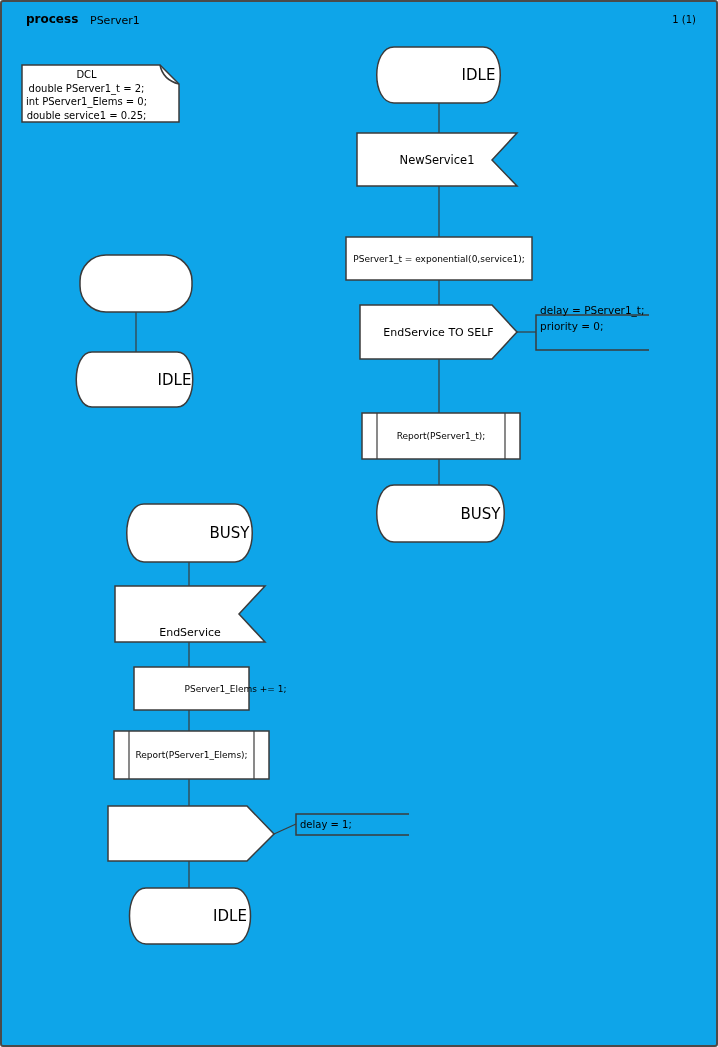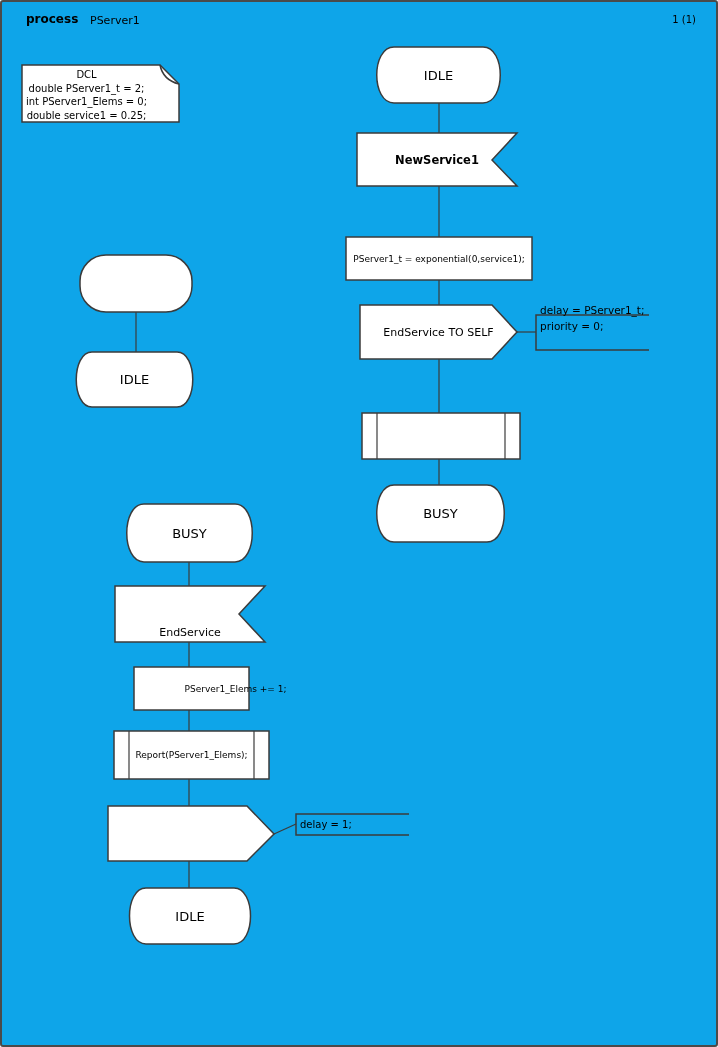--- a/index.html
+++ b/index.html
@@ -27,21 +27,21 @@
   }
   .lbl-left{
     position:absolute;text-align:left;white-space:nowrap;color:#000;
   }
   .hdr-kind{position:absolute;left:24px;top:10px;font-size:12px;font-weight:bold;}
   .hdr-name{position:absolute;left:88px;top:12px;font-size:11px;}
   .hdr-page{position:absolute;left:648px;top:12px;width:46px;text-align:right;font-size:10px;}
   .dcl-text{left:24px;top:66px;font-size:10px;line-height:13.5px;text-align:center;}
   .comment1{left:538px;top:300px;font-size:10.5px;line-height:16px;}
   .comment2{left:298px;top:812px;font-size:10px;line-height:21px;}
-  .fs-state{font-size:13px;}
+  .fs-state{font-size:15px;margin-left:40px;}
   .fs-sig{font-size:11.5px;}
   .fs-task{font-size:9px;}
   .fs-out{font-size:11px;}
   .out2line{flex-direction:column;line-height:15px;}
 </style>
 </head>
 <body>
 
 <div class="page">
 
@@ -95,27 +95,28 @@
   </svg>
 
   <div class="lbl-left dcl-text">
     <div>DCL</div>
     <div>double PServer1_t = 2;</div>
     <div>int PServer1_Elems = 0;</div>
     <div>double service1 = 0.25;</div>
   </div>
 
   <div class="lbl fs-state" style="left:375px;top:45px;width:123px;height:56px;">IDLE</div>
-  <div class="lbl fs-sig" style="left:355px;top:131px;width:160px;height:53px;font-weight:bold;">NewService1</div>
+  <div class="lbl fs-sig" style="left:355px;top:131px;width:160px;height:53px;">NewService1</div>
   <div class="lbl fs-task" style="left:344px;top:235px;width:186px;height:43px;">PServer1_t = exponential(0,service1);</div>
   <div class="lbl fs-out" style="left:358px;top:303px;width:157px;height:54px;">EndService TO SELF</div>
   <div class="lbl-left comment1">
     <div>delay = PServer1_t;</div>
     <div>priority = 0;</div>
   </div>
+  <div class="lbl fs-task" style="left:360px;top:411px;width:158px;height:46px;">Report(PServer1_t);</div>
   <div class="lbl fs-state" style="left:375px;top:483px;width:127px;height:57px;">BUSY</div>
 
   <div class="lbl fs-state" style="left:75px;top:350px;width:115px;height:55px;">IDLE</div>
 
   <div class="lbl fs-state" style="left:125px;top:502px;width:125px;height:58px;">BUSY</div>
   <div class="lbl" style="left:113px;top:604px;width:150px;height:53px;font-size:11px;">EndService</div>
   <div class="lbl fs-task" style="left:132px;top:665px;width:115px;height:43px;padding-left:44px;">PServer1_Elems += 1;</div>
   <div class="lbl fs-task" style="left:112px;top:729px;width:155px;height:48px;text-align:right;">Report(PServer1_Elems);</div>
   <div class="lbl-left comment2">delay = 1;</div>
   <div class="lbl fs-state" style="left:128px;top:886px;width:120px;height:56px;">IDLE</div>

